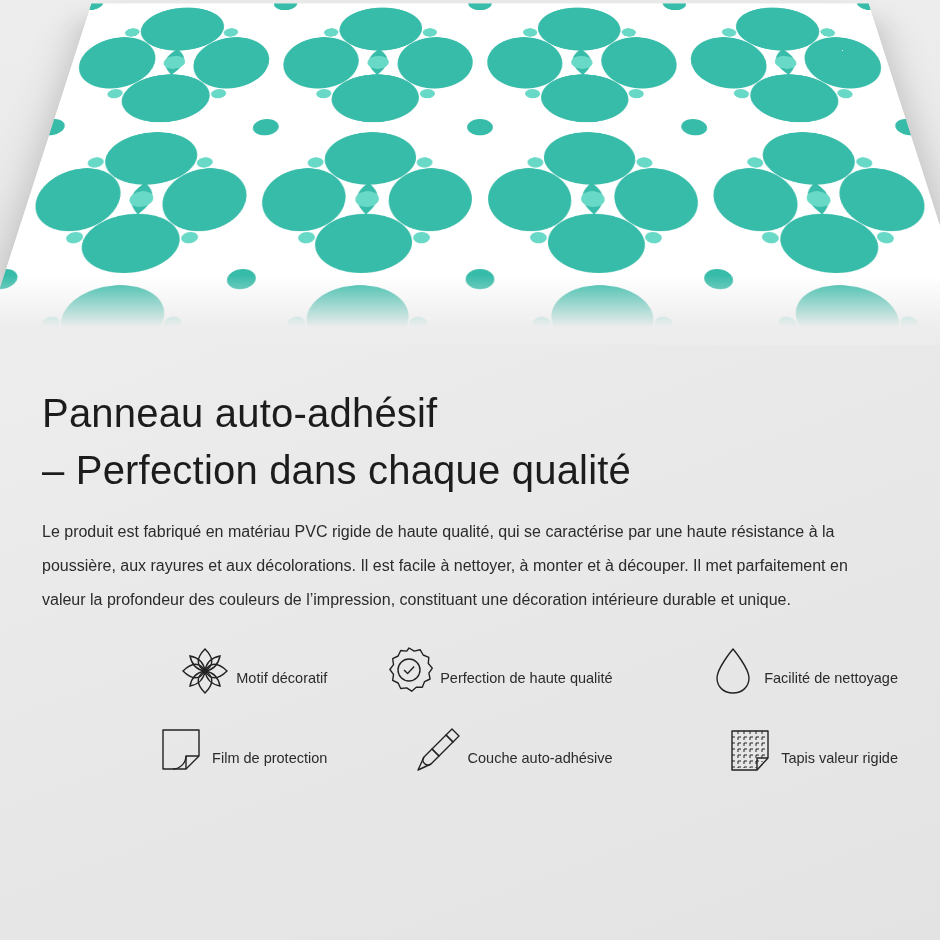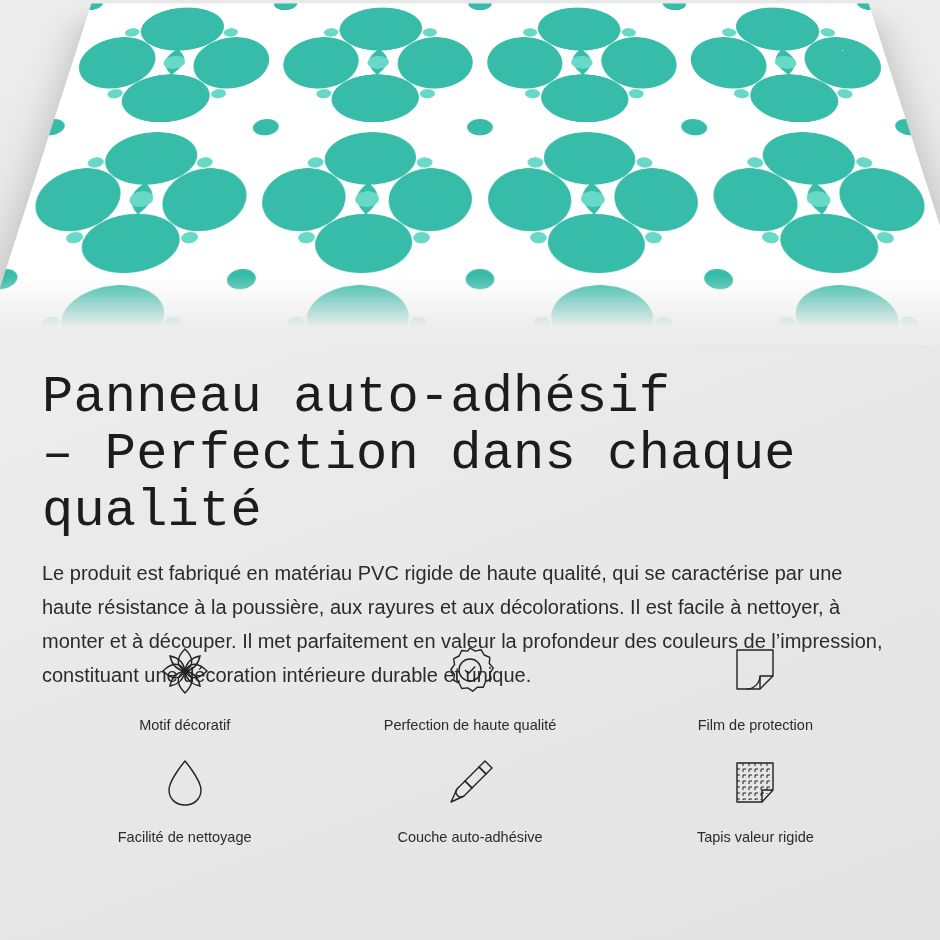--- a/index.html
+++ b/index.html
@@ -83,55 +83,55 @@
   .content {
     position: absolute;
     left: 0;
     top: 345px;
     width: 940px;
     height: 595px;
     padding: 0 42px;
     box-sizing: border-box;
   }
   .headline {
-    font-family: Liberation Mono, monospace;
-    font-size: 52px;
+    font-family: Liberation Sans, sans-serif;
+    font-size: 40px;
     line-height: 57px;
     color: #1c1c1c;
-    margin: 24px 0 0 0;
+    margin: 40px 0 0 0;
     font-weight: 400;
     letter-spacing: 0.2px;
   }
   .headline .line2 {
     display: block;
   }
   .body-text {
     margin: 16px 0 0 0;
-    font-size: 20px;
+    font-size: 16px;
     line-height: 34px;
     color: #2b2b2b;
     max-width: 845px;
     font-weight: 400;
   }
 
   
   .features {
     position: absolute;
     left: 42px;
     top: 295px;
     width: 856px;
     display: grid;
     grid-template-columns: repeat(3, 1fr);
     grid-row-gap: 18px;
   }
   .feature {
     display: flex;
-    flex-direction: column;
+    flex-direction: row;
     align-items: center;
-    justify-content: space-between;
+    justify-content: flex-end;
   }
   .feature .icon {
     width: 62px;
     height: 62px;
     display: flex;
     align-items: center;
     justify-content: center;
   }
   .feature .icon svg {
     display: block;
@@ -223,35 +223,35 @@
             <circle cx="29" cy="28" r="11"></circle>
             <path d="M24 28 l3.6 3.6 6.6 -7"></path>
           </svg>
         </span>
         <span class="caption">Perfection de haute qualité</span>
       </div>
 
       <div class="feature">
         <span class="icon">
           <svg width="58" height="58" viewBox="0 0 58 58" fill="none" stroke="#222" stroke-width="1.4" stroke-linejoin="round">
+            <path d="M29 7 C29 7 13 26 13 36 C13 45 20 51 29 51 C38 51 45 45 45 36 C45 26 29 7 29 7 Z"></path>
+          </svg>
+        </span>
+        <span class="caption">Facilité de nettoyage</span>
+      </div>
+
+      <div class="feature">
+        <span class="icon">
+          <svg width="58" height="58" viewBox="0 0 58 58" fill="none" stroke="#222" stroke-width="1.4" stroke-linejoin="round">
             <path d="M11 8 h36 v26 l-13 13 h-23 z"></path>
             <path d="M47 34 h-13 v13"></path>
             <path d="M34 34 c 0 7 -6 13 -13 13"></path>
           </svg>
         </span>
         <span class="caption">Film de protection</span>
-      </div>
-
-      <div class="feature">
-        <span class="icon">
-          <svg width="58" height="58" viewBox="0 0 58 58" fill="none" stroke="#222" stroke-width="1.4" stroke-linejoin="round">
-            <path d="M29 7 C29 7 13 26 13 36 C13 45 20 51 29 51 C38 51 45 45 45 36 C45 26 29 7 29 7 Z"></path>
-          </svg>
-        </span>
-        <span class="caption">Facilité de nettoyage</span>
       </div>
 
       <div class="feature">
         <span class="icon">
           <svg width="58" height="58" viewBox="0 0 58 58" fill="none" stroke="#222" stroke-width="1.4" stroke-linejoin="round">
             <path d="M44 7 l7 7 -6 6 -7 -7 z"></path>
             <path d="M38 13 l7 7 -14 14 -7 -7 z"></path>
             <path d="M24 27 l7 7 -8 8 a5 5 0 0 1 -7 -7 z"></path>
             <path d="M16 35 l-6 13 13 -6"></path>
           </svg>

